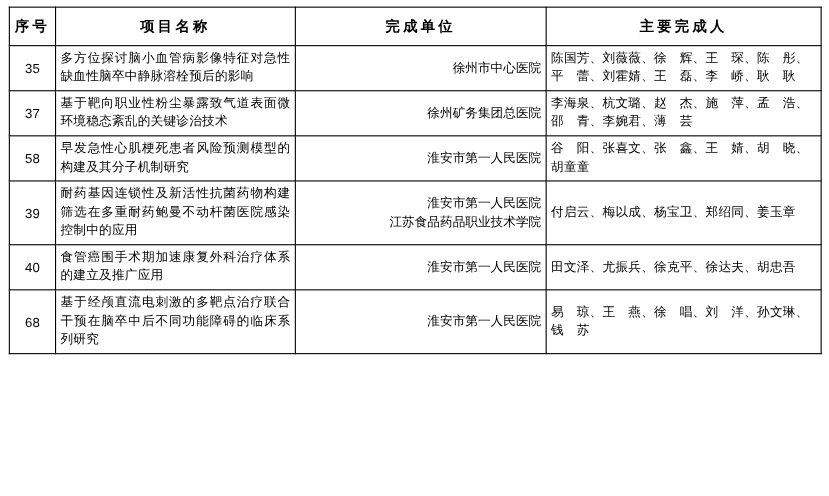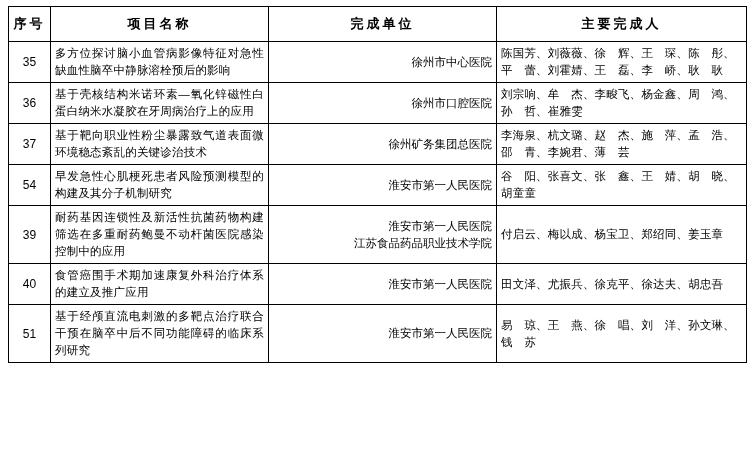--- a/index.html
+++ b/index.html
@@ -108,52 +108,38 @@
         </td>
         <td class="cell-unit">
           <span class="unit-line">徐州市中心医院</span>
         </td>
         <td class="cell-ppl">
           <span class="ppl-line">陈国芳、刘薇薇、徐　辉、王　琛、陈　彤、</span>
           <span class="ppl-line">平　蕾、刘霍婧、王　磊、李　峤、耿　耿</span>
         </td>
       </tr>
 
-      <tr>
-        <td class="cell-no">36</td>
-        <td class="cell-name">
-          <span class="ppl-justify">基于壳核结构米诺环素—氧化锌磁性白</span>
-          <span class="ppl-line">蛋白纳米水凝胶在牙周病治疗上的应用</span>
-        </td>
-        <td class="cell-unit">
-          <span class="unit-line">徐州市口腔医院</span>
-        </td>
-        <td class="cell-ppl">
-          <span class="ppl-line">刘宗响、牟　杰、李畯飞、杨金鑫、周　鸿、</span>
-          <span class="ppl-line">孙　哲、崔雅雯</span>
-        </td>
-      </tr>
 
       <tr>
         <td class="cell-no">37</td>
         <td class="cell-name">
           <span class="ppl-justify">基于靶向职业性粉尘暴露致气道表面微</span>
           <span class="ppl-line">环境稳态紊乱的关键诊治技术</span>
         </td>
         <td class="cell-unit">
           <span class="unit-line">徐州矿务集团总医院</span>
         </td>
         <td class="cell-ppl">
           <span class="ppl-line">李海泉、杭文璐、赵　杰、施　萍、孟　浩、</span>
           <span class="ppl-line">邵　青、李婉君、薄　芸</span>
         </td>
       </tr>
 
       <tr>
-        <td class="cell-no">54</td>
+        <td class="cell-no">58</td>
         <td class="cell-name">
           <span class="ppl-justify">早发急性心肌梗死患者风险预测模型的</span>
           <span class="ppl-line">构建及其分子机制研究</span>
         </td>
         <td class="cell-unit">
           <span class="unit-line">淮安市第一人民医院</span>
         </td>
         <td class="cell-ppl">
           <span class="ppl-line">谷　阳、张喜文、张　鑫、王　婧、胡　晓、</span>
           <span class="ppl-line">胡童童</span>
@@ -184,21 +170,21 @@
         </td>
         <td class="cell-unit">
           <span class="unit-line">淮安市第一人民医院</span>
         </td>
         <td class="cell-ppl">
           <span class="ppl-line">田文泽、尤振兵、徐克平、徐达夫、胡忠吾</span>
         </td>
       </tr>
 
       <tr>
-        <td class="cell-no">51</td>
+        <td class="cell-no">68</td>
         <td class="cell-name">
           <span class="ppl-justify">基于经颅直流电刺激的多靶点治疗联合</span>
           <span class="ppl-justify">干预在脑卒中后不同功能障碍的临床系</span>
           <span class="ppl-line">列研究</span>
         </td>
         <td class="cell-unit">
           <span class="unit-line">淮安市第一人民医院</span>
         </td>
         <td class="cell-ppl">
           <span class="ppl-line">易　琼、王　燕、徐　唱、刘　洋、孙文琳、</span>

